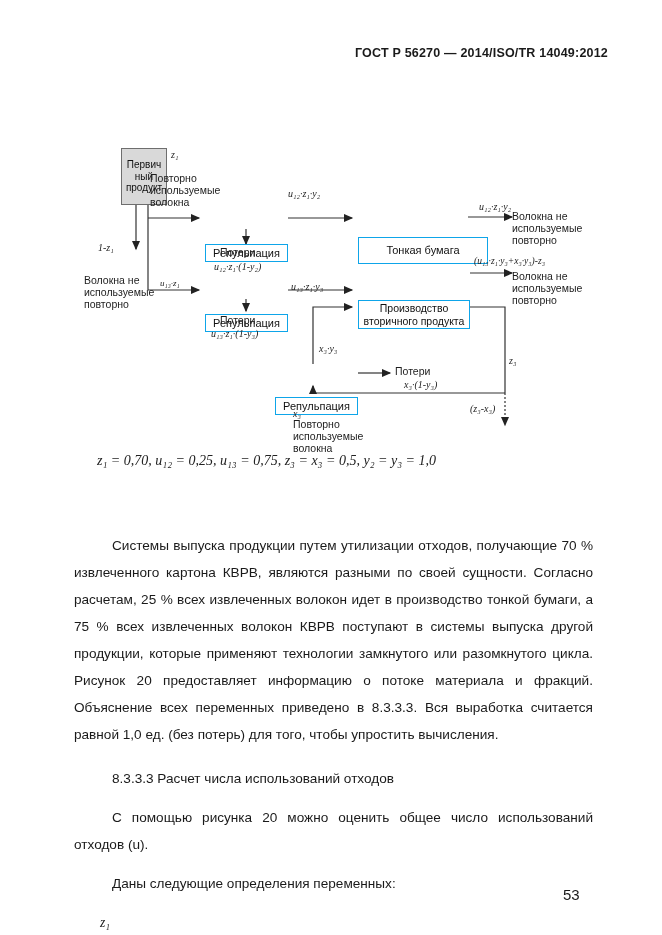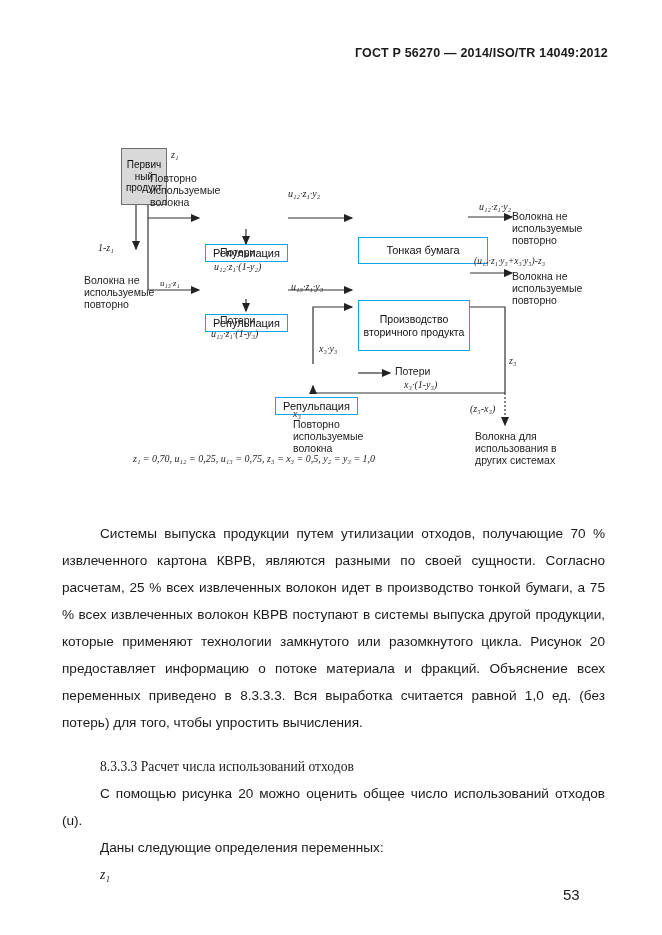--- a/index.html
+++ b/index.html
@@ -10,27 +10,27 @@
   
   .diagram{position:absolute;left:0;top:105px;width:662px;height:372px;}
   .diagram svg{position:absolute;left:0;top:0;pointer-events:none;}
   .dbox{position:absolute;border:1px solid #0ea5e9;background:#fff;display:flex;align-items:center;
         justify-content:center;text-align:center;font-size:11px;line-height:1.15;color:#111;box-sizing:border-box;margin-top:33px;}
   .dbox.gray{background:#d9d9d9;border-color:#6e6e6e;font-size:10px;}
   .dlabel{position:absolute;font-family:"Liberation Serif",serif;font-style:italic;font-size:10px;
           color:#222;white-space:nowrap;}
   .dtext{position:absolute;font-size:10.5px;line-height:1.12;color:#1d1d1d;}
   .params{position:absolute;left:97px;top:348px;font-family:"Liberation Serif",serif;
-          font-style:italic;font-size:10px;color:#222;margin-left:36px;}
+          font-style:italic;font-size:14px;color:#222;}
   
   .caption{position:absolute;top:484px;left:30px;right:30px;text-align:center;font-size:12.4px;}
   .bodytext{position:absolute;top:520px;left:62px;right:57px;font-size:13.6px;line-height:27px;
             text-align:justify;}
-  .bodytext p{margin:0;text-indent:38px;}
-  .bodytext .heading{margin-top:17px;text-align:left;font-family:Liberation Serif, serif;}
+  .bodytext p{margin:12px;text-indent:38px;}
+  .bodytext .heading{margin-top:17px;text-align:left;}
   .defrow{display:flex;margin-top:0;}
   .defrow .var{flex:0 0 38px;padding-left:38px;font-family:"Liberation Serif",serif;font-style:italic;}
   .defrow .deftext{flex:1;text-align:justify;text-align-last:justify;}
   .pagenum{position:absolute;top:886px;left:563px;font-size:15px;}
 </style>
 </head>
 <body>
 
 <div class="page">
 
@@ -59,21 +59,21 @@
         <path d="M470,202 H505 V288"></path>
         <path d="M505,288 H313 V281" marker-end="url(#ah)"></path>
         <path d="M505,288 V320" stroke-dasharray="2 2" marker-end="url(#ah)"></path>
       </g>
     </svg>
 
     <div class="dbox gray" style="left:121px;top:10px;width:46px;height:57px;">Первич ный продукт</div>
     <div class="dbox" style="left:205px;top:106px;width:83px;height:18px;">Репульпация</div>
     <div class="dbox" style="left:358px;top:99px;width:130px;height:27px;">Тонкая бумага</div>
     <div class="dbox" style="left:205px;top:176px;width:83px;height:18px;">Репульпация</div>
-    <div class="dbox" style="left:358px;top:162px;width:112px;height:51px;font-size:10.5px;">Производство вторичного продукта</div>
+    <div class="dbox" style="left:358px;top:162px;width:112px;height:29px;font-size:10.5px;">Производство вторичного продукта</div>
     <div class="dbox" style="left:275px;top:259px;width:83px;height:18px;">Репульпация</div>
 
     <div class="dlabel" style="left:171px;top:44px;">z₁</div>
     <div class="dtext" style="left:150px;top:68px;width:86px;">Повторно используемые волокна</div>
     <div class="dlabel" style="left:288px;top:83px;">u₁₂·z₁·y₂</div>
     <div class="dlabel" style="left:479px;top:96px;">u₁₂·z₁·y₂</div>
     <div class="dtext" style="left:512px;top:106px;width:82px;">Волокна не используемые повторно</div>
     <div class="dlabel" style="left:98px;top:137px;">1-z₁</div>
     <div class="dtext" style="left:220px;top:142px;width:52px;">Потери</div>
     <div class="dlabel" style="left:214px;top:156px;">u₁₂·z₁·(1-y₂)</div>
@@ -86,21 +86,20 @@
     <div class="dlabel" style="left:211px;top:223px;">u₁₃·z₁·(1-y₃)</div>
     <div class="dlabel" style="left:319px;top:238px;">x₃·y₃</div>
     <div class="dtext" style="left:395px;top:261px;width:45px;">Потери</div>
     <div class="dlabel" style="left:404px;top:274px;">x₃·(1-y₃)</div>
     <div class="dlabel" style="left:509px;top:250px;">z₃</div>
     <div class="dlabel" style="left:470px;top:298px;">(z₃-x₃)</div>
     <div class="dtext" style="left:293px;top:303px;width:78px;">
       <span class="dlabel" style="position:static;display:block;">x₃</span>
       <span>Повторно используемые волокна</span>
     </div>
-    <div class="dtext" style="left:475px;top:326px;width:96px;">Волокна для использования в других системах</div>
     <div class="params">z₁ = 0,70, u₁₂ = 0,25, u₁₃ = 0,75, z₃ = x₃ = 0,5, y₂ = y₃ = 1,0</div>
   </div>
 
 
   <div class="bodytext">
     <p>Системы выпуска продукции путем утилизации отходов, получающие 70 % извлеченного картона КВРВ, являются разными по своей сущности. Согласно расчетам, 25 % всех извлеченных волокон идет в производство тонкой бумаги, а 75 % всех извлеченных волокон КВРВ поступают в системы выпуска другой продукции, которые применяют технологии замкнутого или разомкнутого цикла. Рисунок 20 предоставляет информацию о потоке материала и фракций. Объяснение всех переменных приведено в 8.3.3.3. Вся выработка считается равной 1,0 ед. (без потерь) для того, чтобы упростить вычисления.</p>
     <p class="heading">8.3.3.3  Расчет числа использований отходов</p>
     <p>С помощью рисунка 20 можно оценить общее число использований отходов (u).</p>
     <p>Даны следующие определения переменных:</p>
     <div class="defrow">

